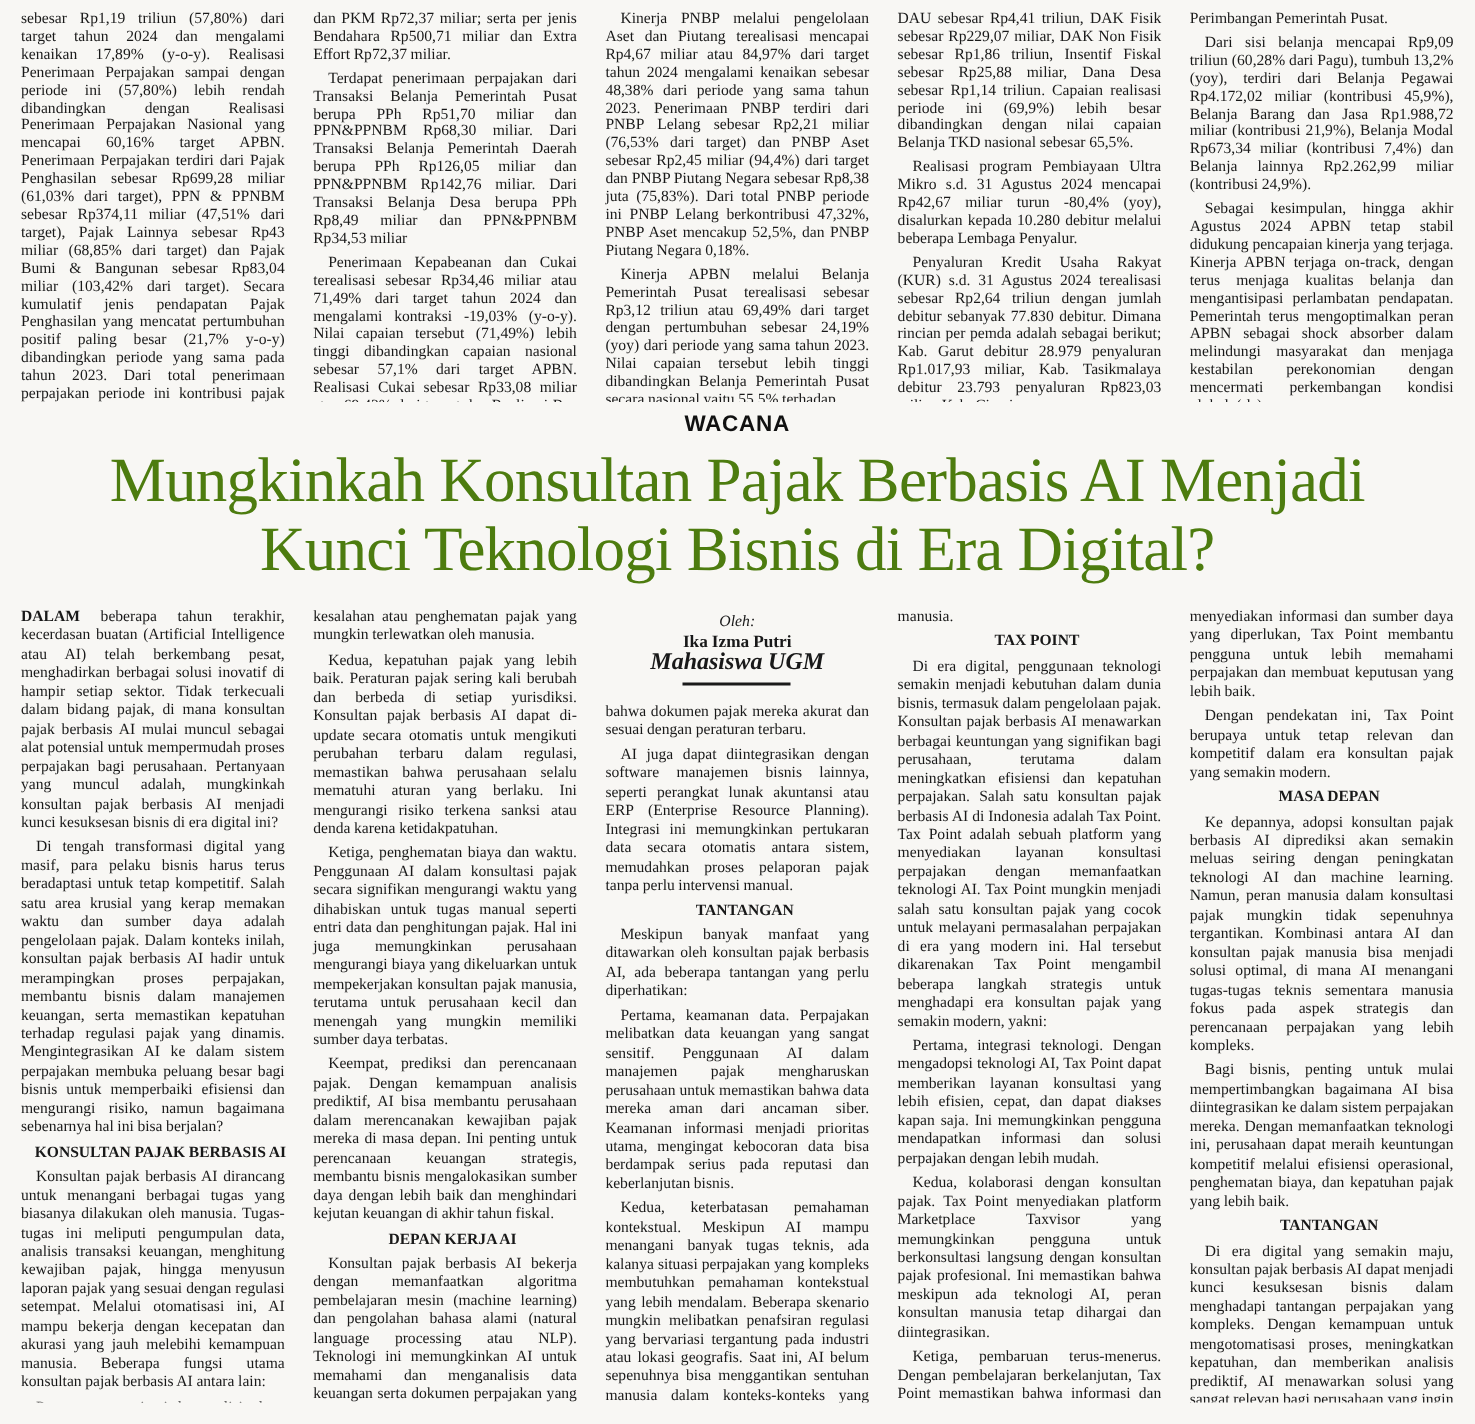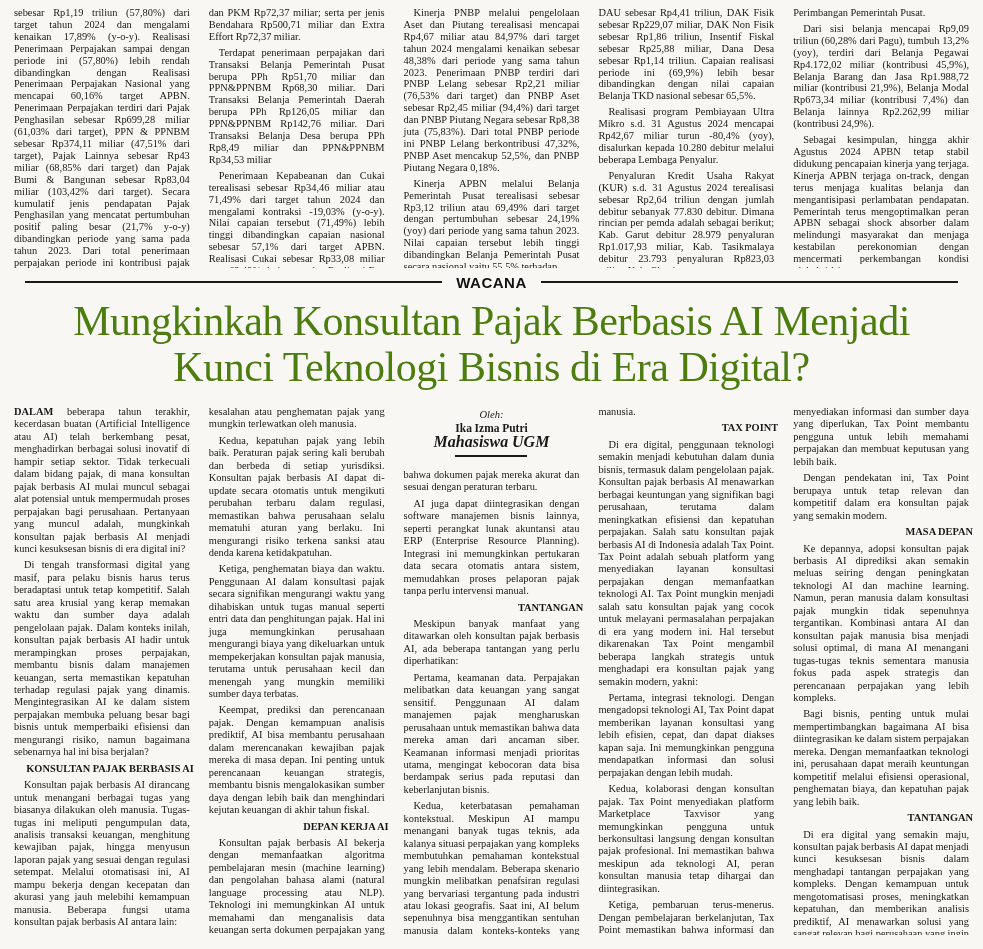--- a/index.html
+++ b/index.html
@@ -9,24 +9,24 @@
 
   
   .top{display:flex;gap:11px;padding:3px 10px 0 10px;height:268px;overflow:hidden;box-sizing:border-box;}
   .tcol{flex:1 1 0;font-size:10.4px;line-height:11.9px;text-align:justify;overflow:hidden;
         hyphens:auto;word-spacing:-0.2px;}
 
   
   .para{margin:4px;text-indent:10px;}
   .para.ni{text-indent:0;}
   .para b{font-weight:bold;}
-  .sub{margin:0;font-size:inherit;line-height:inherit;font-weight:bold;text-indent:10px;text-align:right;}
+  .sub{margin:0;font-size:inherit;line-height:inherit;font-weight:bold;text-indent:10px;text-align:center;}
 
   
-  .divider{display:flex;align-items:center;height:24px;margin:2px 25px 0 25px;}
+  .divider{display:flex;align-items:center;height:24px;margin:2px 25px 0 25px;flex-direction:column;}
   .divider .rule{flex:1 1 auto;height:2px;background:#1a1a1a;}
   .divider .label{margin:0 14px;font-family:"Liberation Sans", sans-serif;font-weight:bold;
                   font-size:15px;letter-spacing:0.5px;color:#111;}
 
   
   .headline{margin:4px 10px 0 10px;text-align:center;}
   .headline span{display:block;font-size:42px;line-height:46px;letter-spacing:-0.5px;
                  font-weight:normal;color:#4d7c0f;}
 
   

